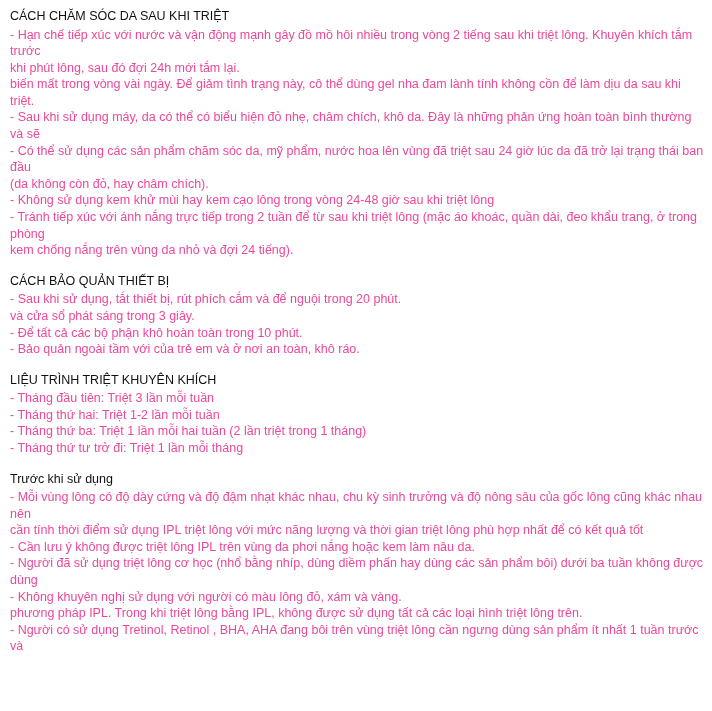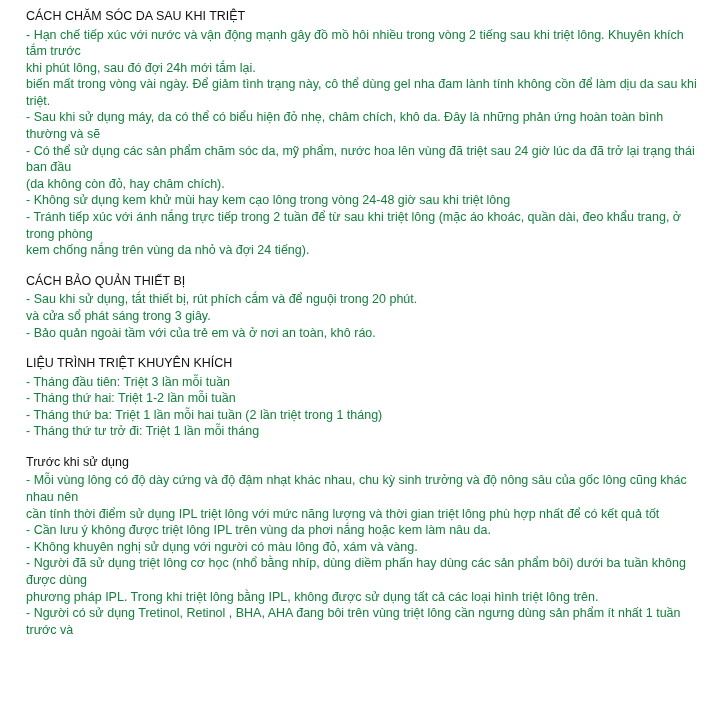--- a/index.html
+++ b/index.html
@@ -14,21 +14,21 @@
     color: #1a1a1a;
     overflow: hidden;
   }
   .page {
     width: 712px;
     height: 711px;
     box-sizing: border-box;
     padding: 8px 8px 0 10px;
   }
   .section {
-    margin: 0 0 14px 16px;
+    margin: 0 0 14px 0;
   }
   .section:last-child {
     margin-bottom: 0;
   }
   .sec-title {
     font-size: 12.5px;
     line-height: 16.5px;
     margin: 0 0 2px 0;
     font-weight: normal;
     color: #111111;
@@ -37,21 +37,21 @@
     margin: 0;
     padding: 0;
     list-style: none;
   }
   .line {
     font-size: 12.5px;
     line-height: 16.6px;
     margin: 0;
     padding: 0;
     text-align: left;
-    color: #15803d;
+    color: #ec4899;
   }
   .first-block .line {
     line-height: 16.6px;
   }
 </style>
 </head>
 <body>
 
 <div class="page">
   <div id="sections-root">
@@ -67,38 +67,39 @@
           <div class="line">- Không sử dụng kem khử mùi hay kem cạo lông trong vòng 24-48 giờ sau khi triệt lông</div>
           <div class="line">- Tránh tiếp xúc với ánh nắng trực tiếp trong 2 tuần để từ sau khi triệt lông (mặc áo khoác, quần dài, đeo khẩu trang, ở trong phòng</div>
           <div class="line">kem chống nắng trên vùng da nhỏ và đợi 24 tiếng).</div>
         </div>
       </div>
       <div class="section">
         <div class="sec-title">CÁCH BẢO QUẢN THIẾT BỊ</div>
         <div class="lines">
           <div class="line">- Sau khi sử dụng, tắt thiết bị, rút phích cắm và để nguội trong 20 phút.</div>
           <div class="line">và cửa sổ phát sáng trong 3 giây.</div>
+          <div class="line">- Để tất cả các bộ phận khô hoàn toàn trong 10 phút.</div>
           <div class="line">- Bảo quản ngoài tầm với của trẻ em và ở nơi an toàn, khô ráo.</div>
         </div>
       </div>
       <div class="section">
         <div class="sec-title">LIỆU TRÌNH TRIỆT KHUYÊN KHÍCH</div>
         <div class="lines">
           <div class="line">- Tháng đầu tiên: Triệt 3 lần mỗi tuần</div>
           <div class="line">- Tháng thứ hai: Triệt 1-2 lần mỗi tuần</div>
           <div class="line">- Tháng thứ ba: Triệt 1 lần mỗi hai tuần (2 lần triệt trong 1 tháng)</div>
           <div class="line">- Tháng thứ tư trở đi: Triệt 1 lần mỗi tháng</div>
         </div>
       </div>
       <div class="section">
         <div class="sec-title">Trước khi sử dụng</div>
         <div class="lines">
           <div class="line">- Mỗi vùng lông có độ dày cứng và độ đậm nhạt khác nhau, chu kỳ sinh trưởng và độ nông sâu của gốc lông cũng khác nhau nên</div>
           <div class="line">cần tính thời điểm sử dụng IPL triệt lông với mức năng lượng và thời gian triệt lông phù hợp nhất để có kết quả tốt</div>
           <div class="line">- Cần lưu ý không được triệt lông IPL trên vùng da phơi nắng hoặc kem làm nâu da.</div>
+          <div class="line">- Người đã sử dụng triệt lông cơ học (nhổ bằng nhíp, dùng diềm phấn hay dùng các sản phẩm bôi) dưới ba tuần không được dùng</div>
           <div class="line">- Không khuyên nghị sử dụng với người có màu lông đỏ, xám và vàng.</div>
-          <div class="line">- Người đã sử dụng triệt lông cơ học (nhổ bằng nhíp, dùng diềm phấn hay dùng các sản phẩm bôi) dưới ba tuần không được dùng</div>
           <div class="line">phương pháp IPL. Trong khi triệt lông bằng IPL, không được sử dụng tất cả các loại hình triệt lông trên.</div>
           <div class="line">- Người có sử dụng Tretinol, Retinol , BHA, AHA đang bôi trên vùng triệt lông cần ngưng dùng sản phẩm ít nhất 1 tuần trước và</div>
         </div>
       </div>
     </div>
 </div>
 
 </body></html>

